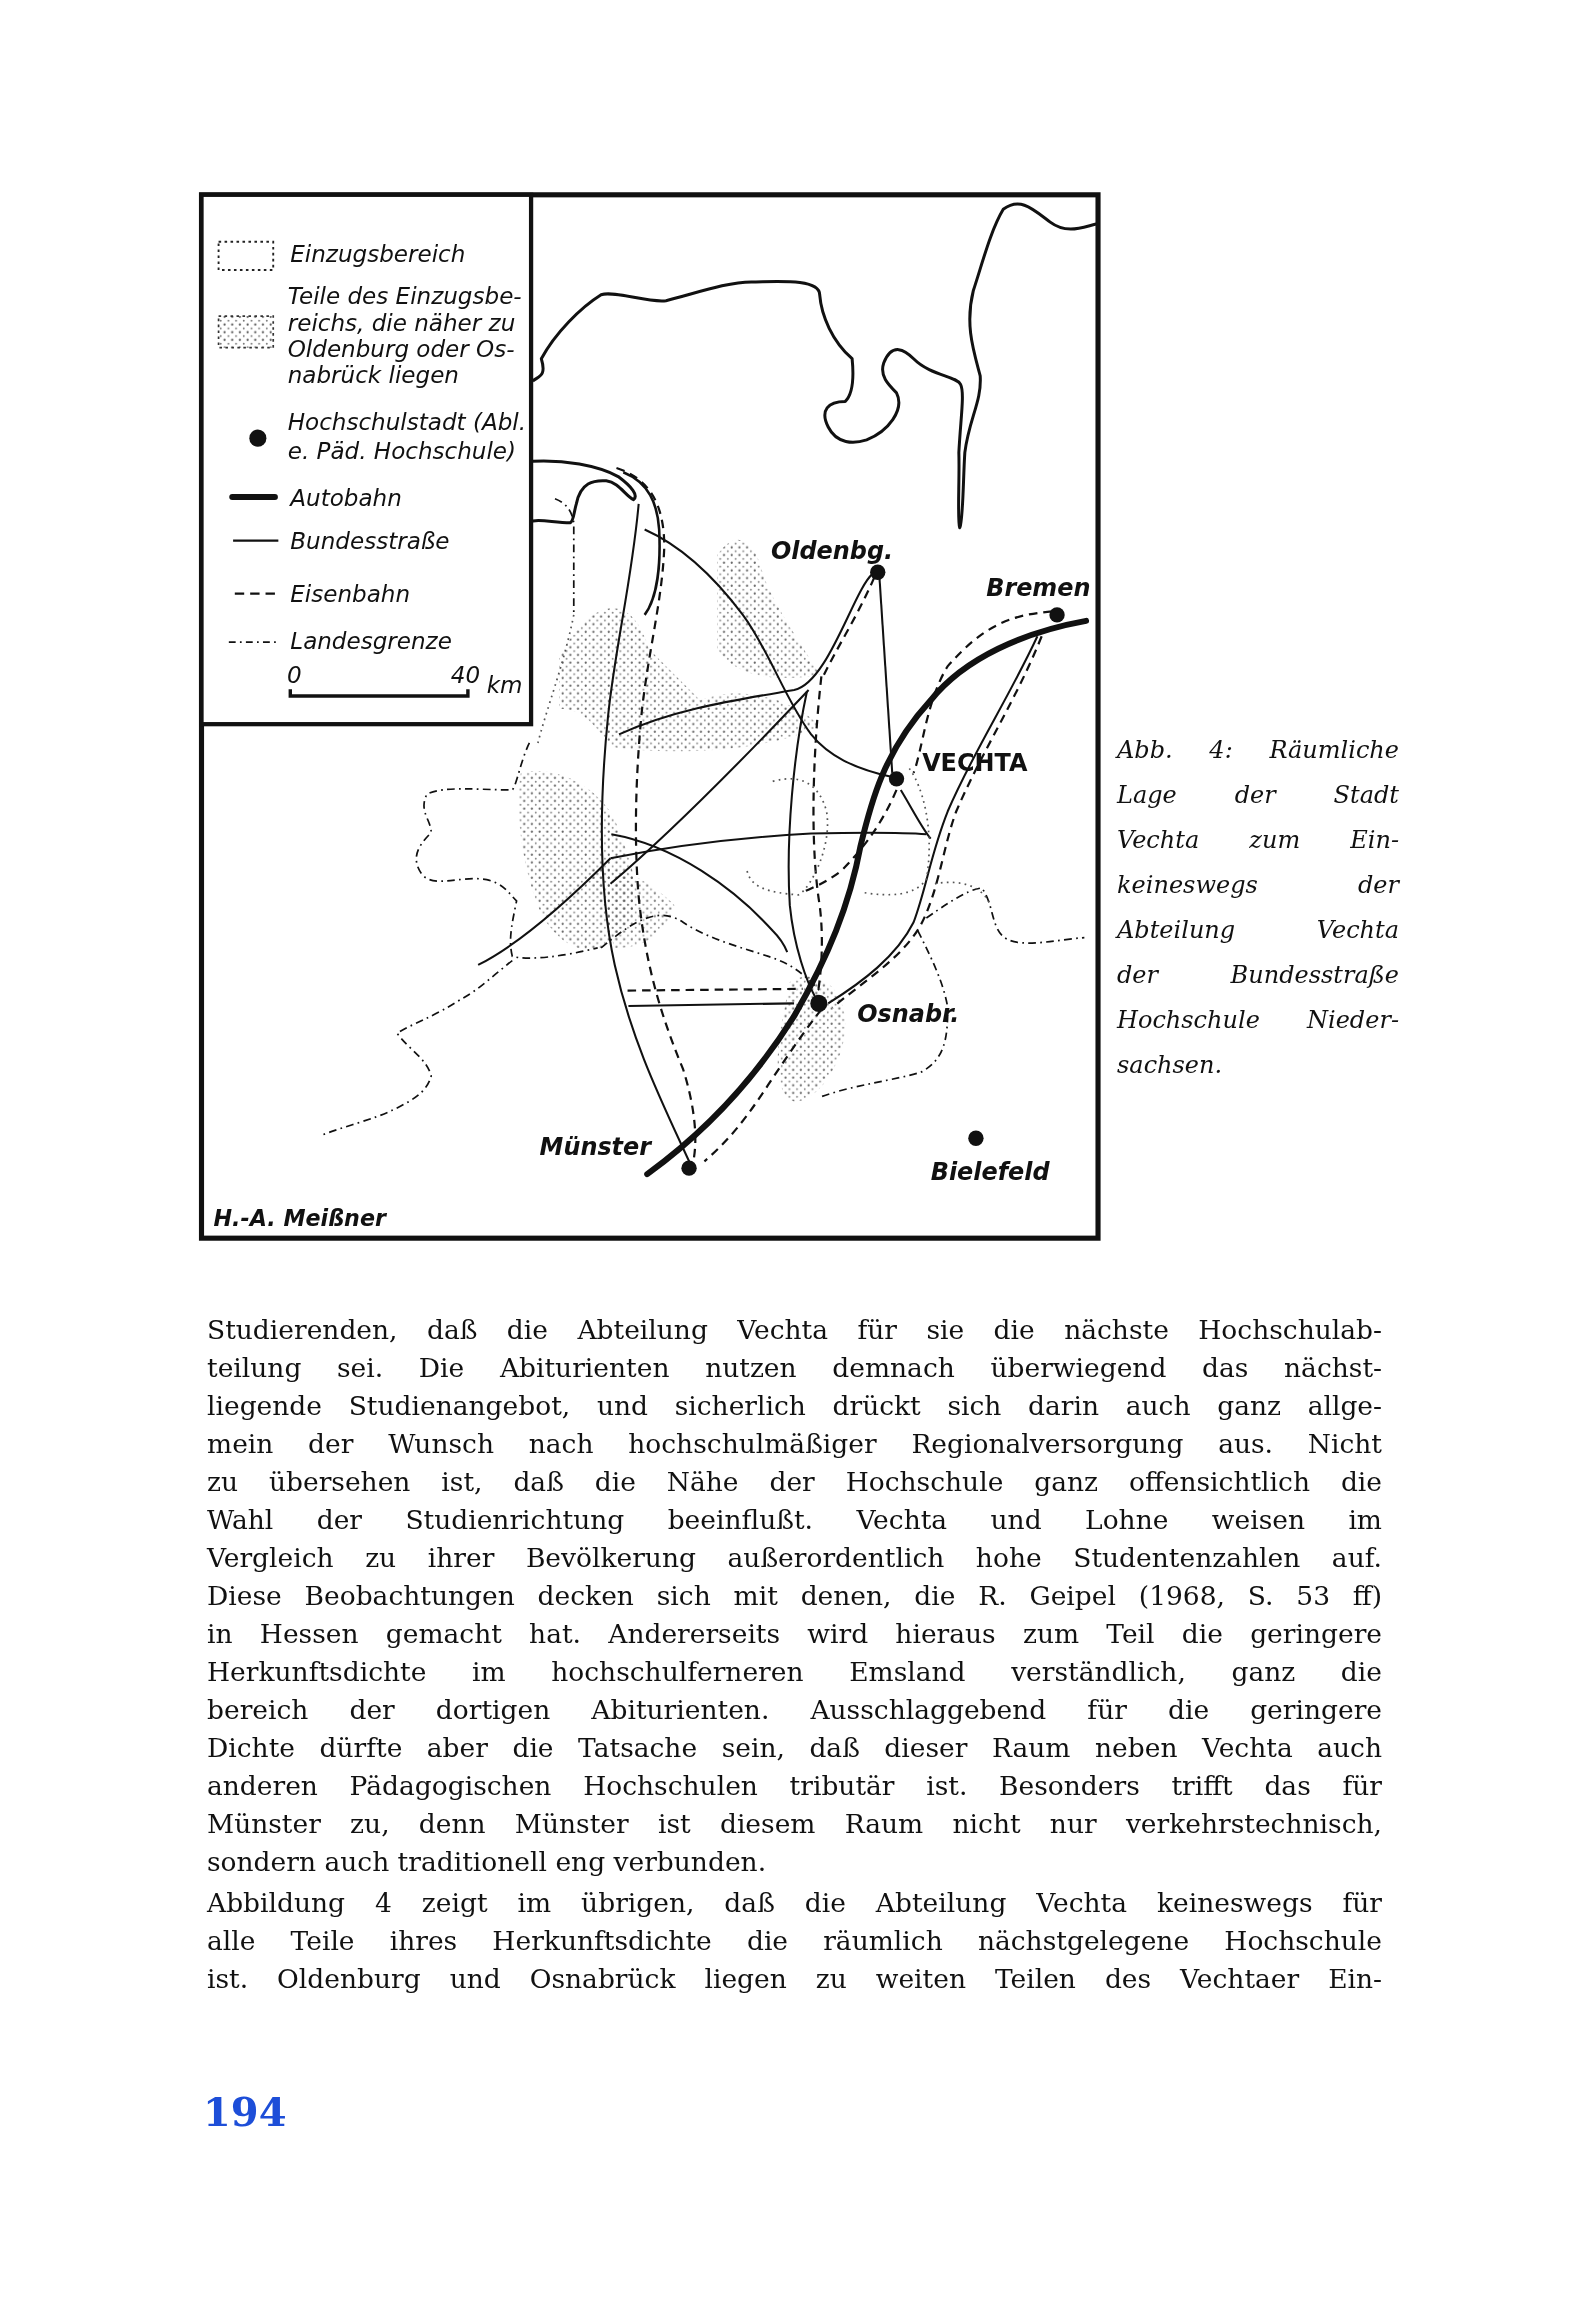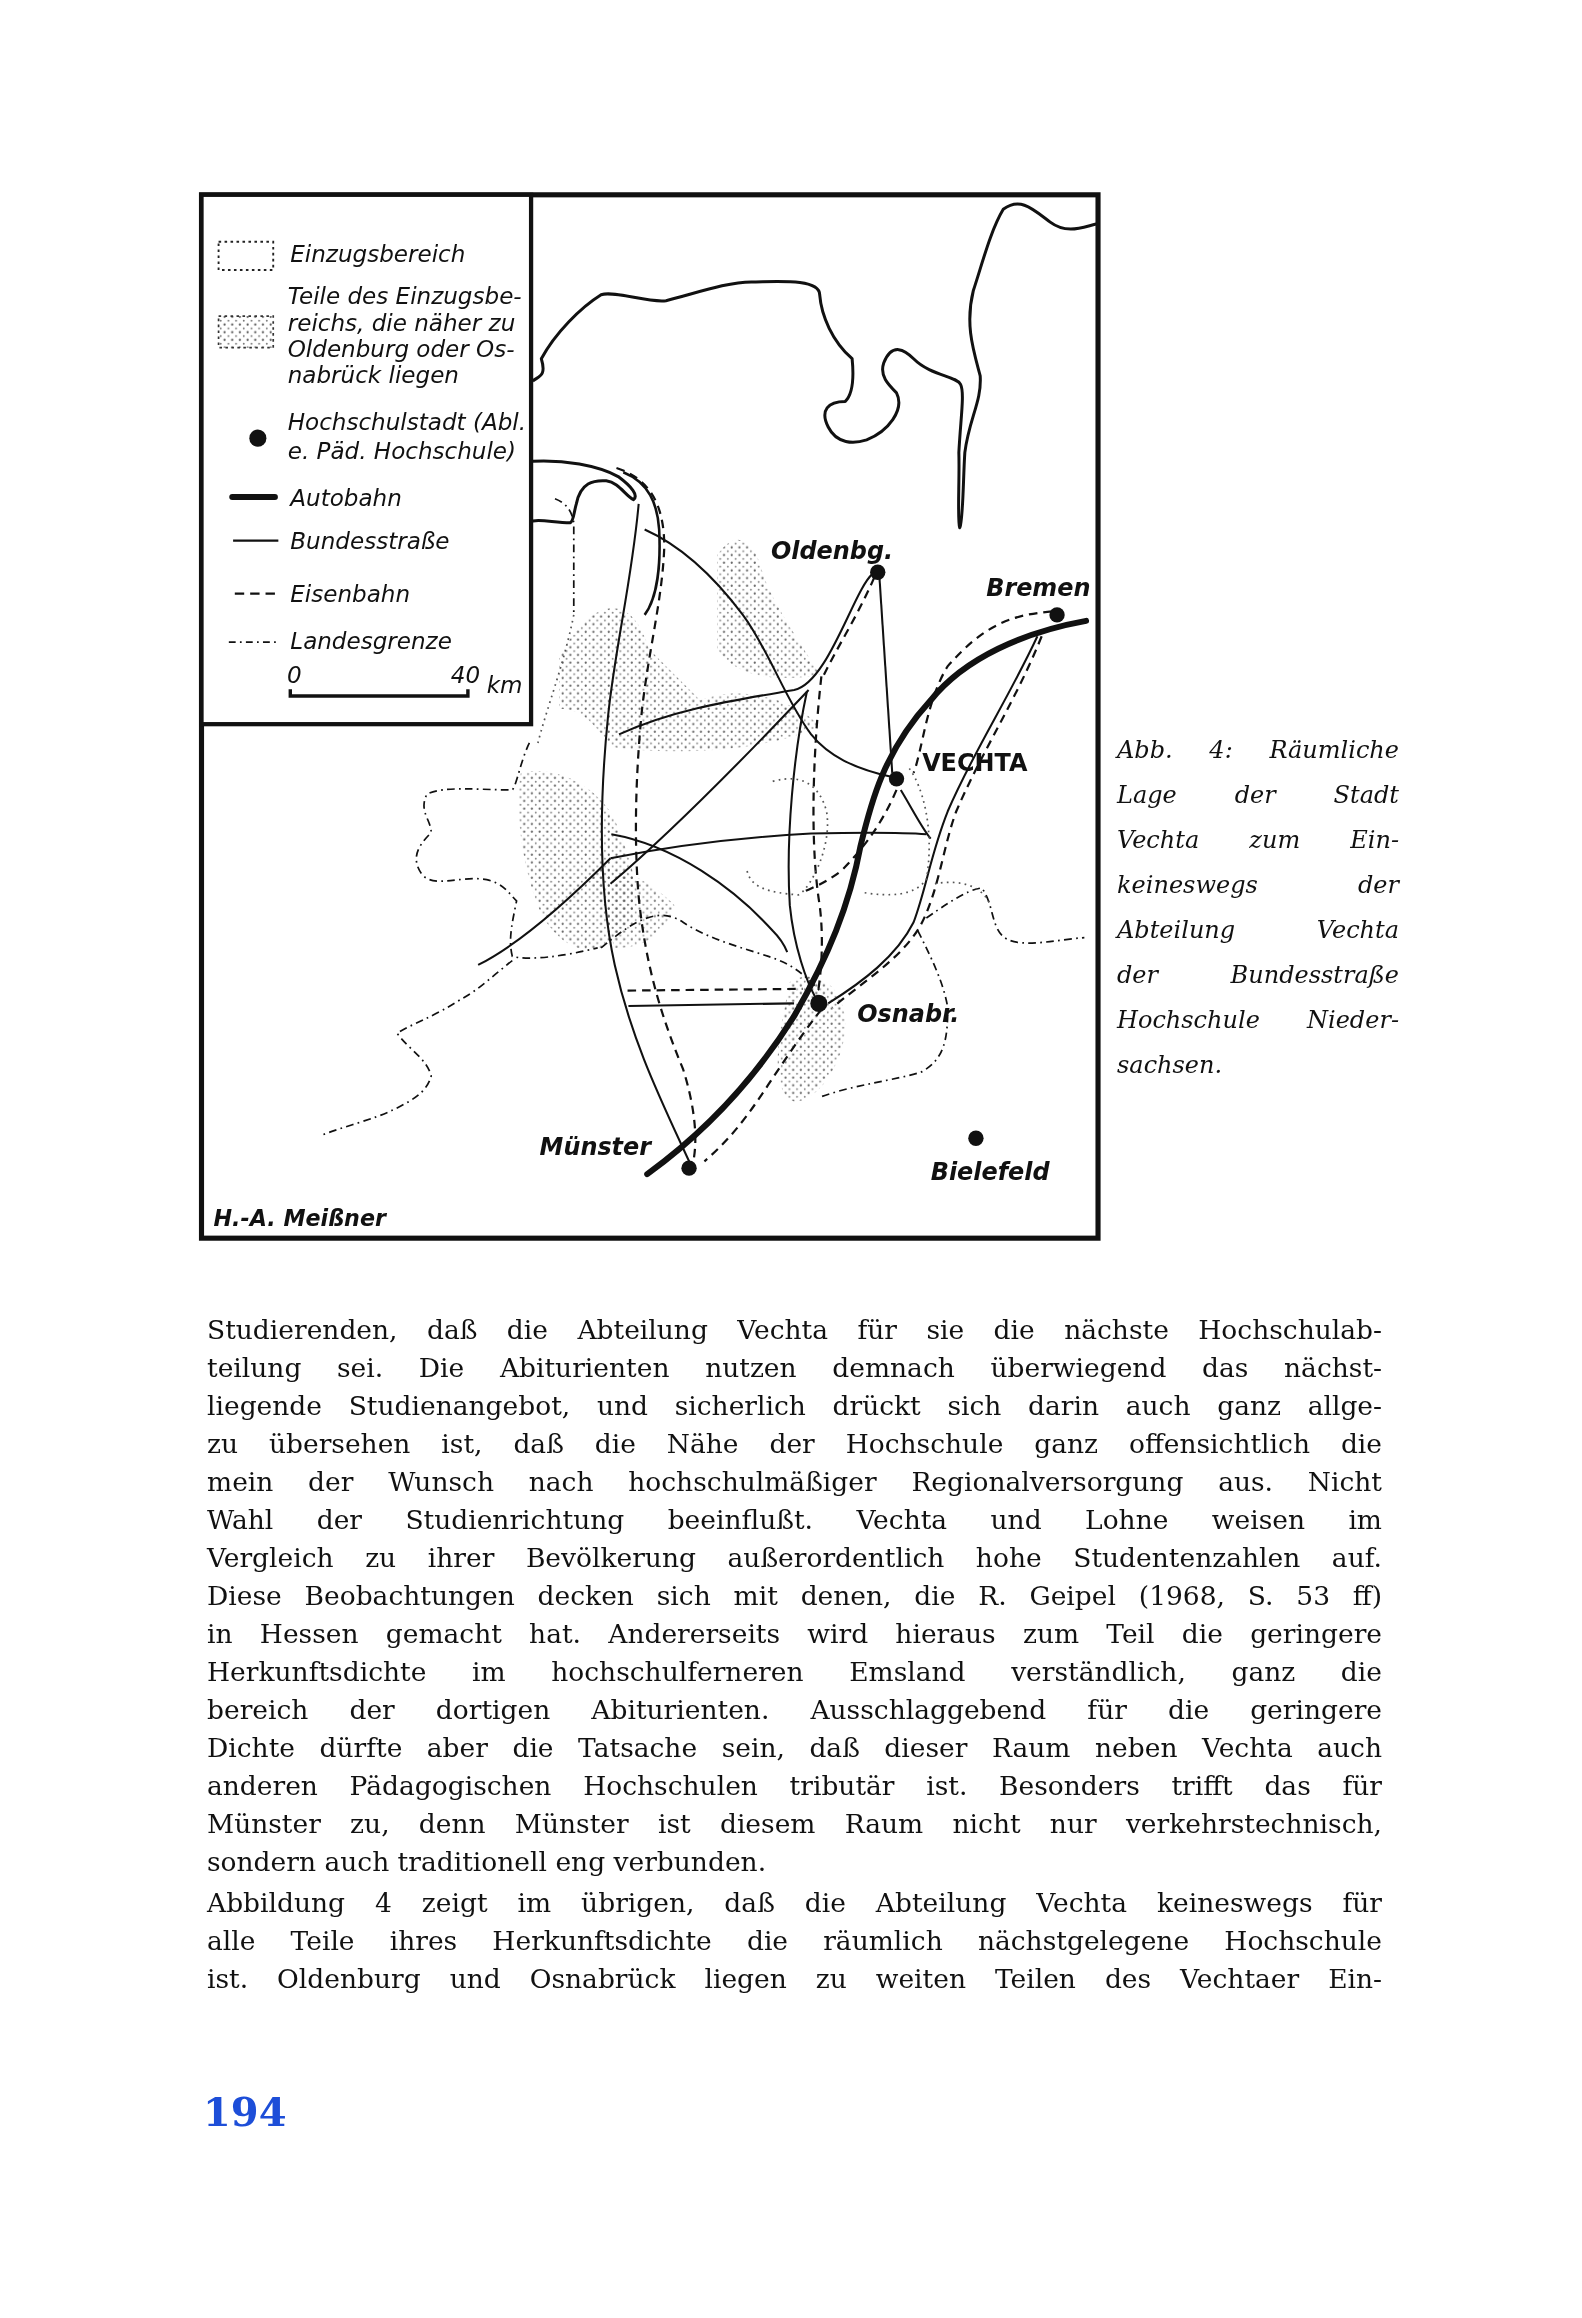--- a/index.html
+++ b/index.html
@@ -160,22 +160,22 @@
   <span>der Bundesstraße</span>
   <span>Hochschule Nieder-</span>
   <span class="last">sachsen.</span>
 </div>
 
 <div class="body-text">
   <div class="para">
     <span class="line">Studierenden, daß die Abteilung Vechta für sie die nächste Hochschulab-</span>
     <span class="line">teilung sei. Die Abiturienten nutzen demnach überwiegend das nächst-</span>
     <span class="line">liegende Studienangebot, und sicherlich drückt sich darin auch ganz allge-</span>
+    <span class="line">mein der Wunsch nach hochschulmäßiger Regionalversorgung aus. Nicht</span>
     <span class="line">zu übersehen ist, daß die Nähe der Hochschule ganz offensichtlich die</span>
-    <span class="line">mein der Wunsch nach hochschulmäßiger Regionalversorgung aus. Nicht</span>
     <span class="line">Wahl der Studienrichtung beeinflußt. Vechta und Lohne weisen im</span>
     <span class="line">Vergleich zu ihrer Bevölkerung außerordentlich hohe Studentenzahlen auf.</span>
     <span class="line">Diese Beobachtungen decken sich mit denen, die R. Geipel (1968, S. 53 ff)</span>
     <span class="line">in Hessen gemacht hat. Andererseits wird hieraus zum Teil die geringere</span>
     <span class="line">Herkunftsdichte im hochschulferneren Emsland verständlich, ganz die</span>
     <span class="line">bereich der dortigen Abiturienten. Ausschlaggebend für die geringere</span>
     <span class="line">Dichte dürfte aber die Tatsache sein, daß dieser Raum neben Vechta auch</span>
     <span class="line">anderen Pädagogischen Hochschulen tributär ist. Besonders trifft das für</span>
     <span class="line">Münster zu, denn Münster ist diesem Raum nicht nur verkehrstechnisch,</span>
     <span class="line end">sondern auch traditionell eng verbunden.</span>

